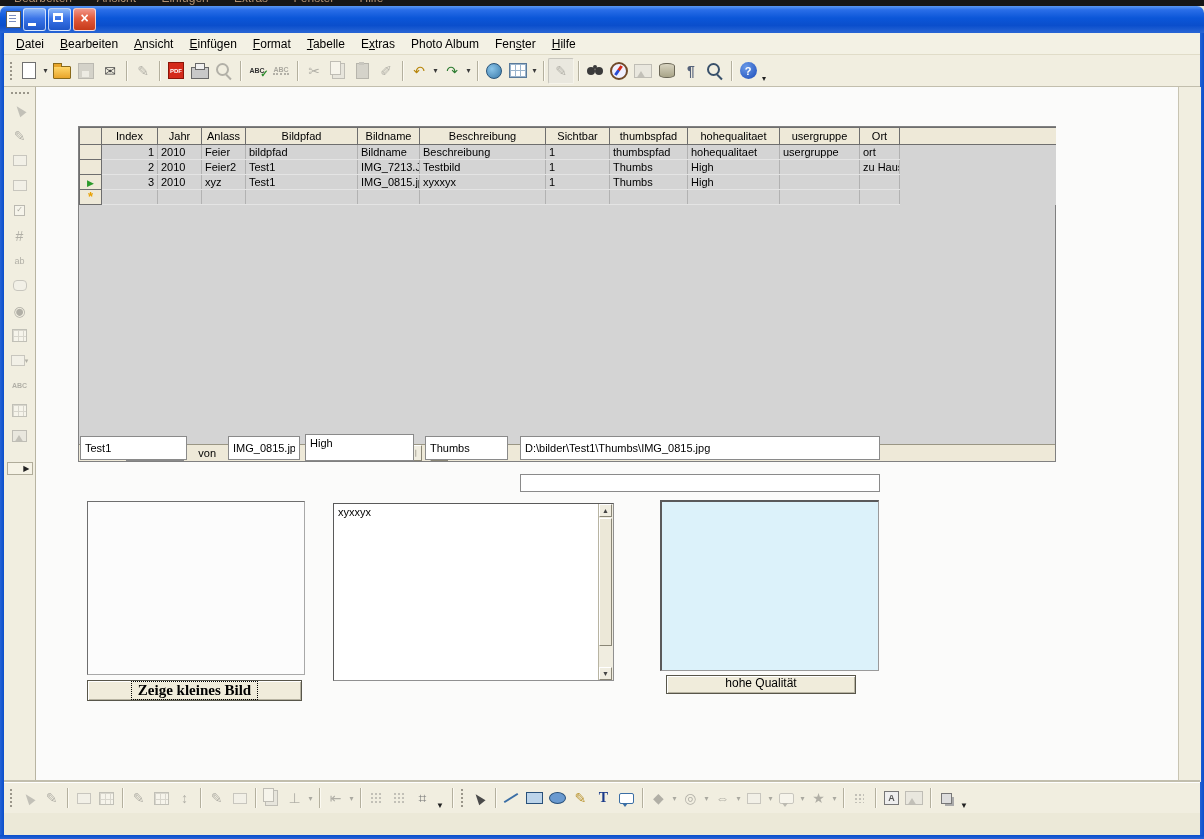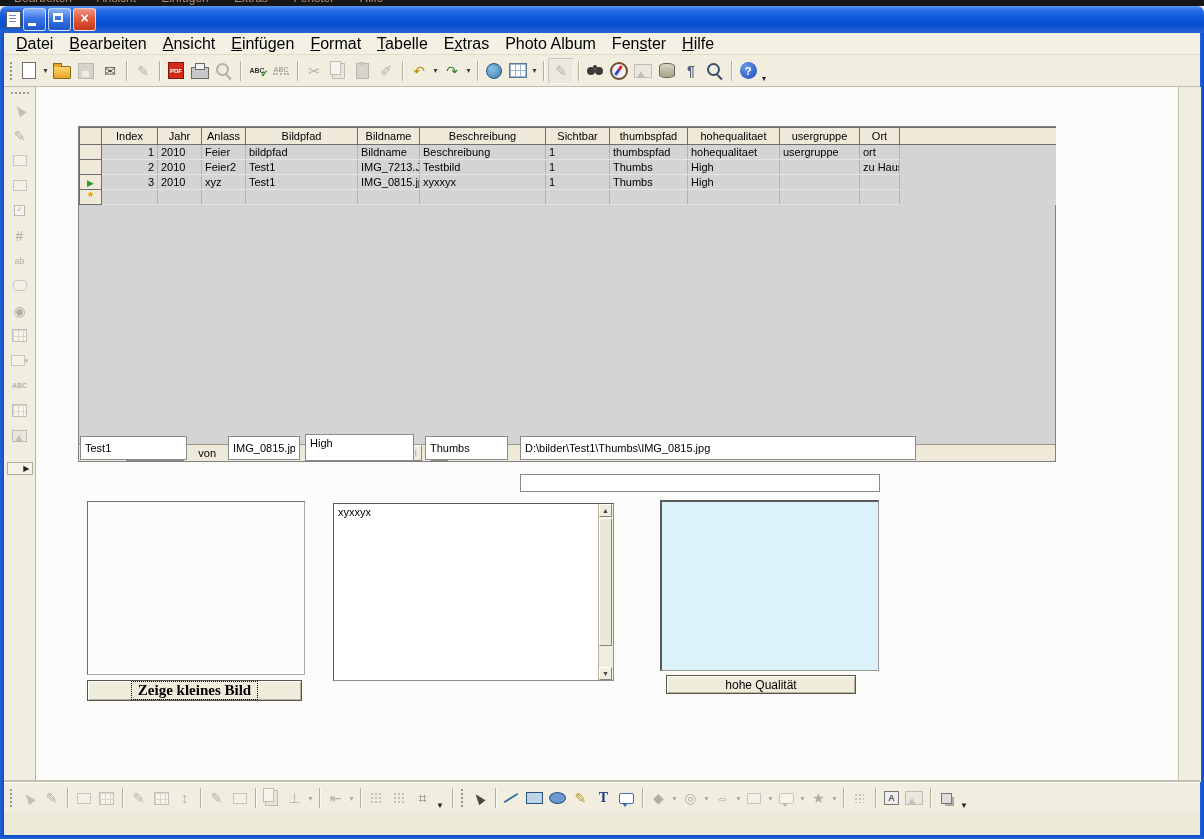--- a/index.html
+++ b/index.html
@@ -21,21 +21,21 @@
   .winbtn.close{background:linear-gradient(180deg,#f1978a,#e25a3c 45%,#c63a1a);color:#fff;font-weight:bold;font-size:14px;text-align:center;line-height:19px;}
   .winbtn.min:before{content:"";position:absolute;left:4px;bottom:4px;width:8px;height:3px;background:#fff;}
   .winbtn.max:before{content:"";position:absolute;left:4px;top:4px;width:10px;height:9px;border:2px solid #fff;border-top-width:3px;box-sizing:border-box;}
 
   .bord{position:absolute;background:linear-gradient(90deg,#2563d4,#0a4ecc);}
   #bordL{left:0;top:33px;width:4px;height:802px;}
   #bordR{left:1200px;top:33px;width:4px;height:802px;}
   #bordB{left:0;top:835px;width:1204px;height:4px;background:linear-gradient(180deg,#0a4ecc,#2563d4);}
 
   #menubar{position:absolute;left:4px;top:33px;width:1196px;height:22px;background:#f3f1e4;border-bottom:1px solid #e0dcc8;display:flex;align-items:center;padding-left:4px;box-sizing:border-box;}
-  .menu-item{padding:3px 8px;font-size:16px;cursor:default;}
+  .menu-item{padding:3px 8px;font-size:12px;cursor:default;}
   .menu-item u{text-decoration:underline;}
 
   #maintb{position:absolute;left:4px;top:55px;width:1196px;height:32px;background:#f1eee0;border-bottom:1px solid #c2bead;display:flex;align-items:center;padding-left:2px;box-sizing:border-box;}
   .gripv{width:5px;height:20px;margin:0 3px;background-image:radial-gradient(#9a968a 1px,transparent 1.2px);background-size:4px 4px;}
   .griph{width:20px;height:5px;margin:4px auto 2px;background-image:radial-gradient(#9a968a 1px,transparent 1.2px);background-size:4px 4px;}
   .sep{width:1px;height:20px;background:#b4b09e;box-shadow:1px 0 0 #fcfaf2;margin:0 4px;flex:none;}
   .tbi{width:24px;height:24px;display:flex;align-items:center;justify-content:center;position:relative;flex:none;font-size:14px;color:#4a4a4a;}
   .dis{opacity:.38;filter:grayscale(1);}
   .caretd{font-size:8px;color:#3a3a3a;width:9px;text-align:center;flex:none;}
   .pressed{background:#e4e0ca;border:1px solid;border-color:#8a8676 #fff #fff #8a8676;border-radius:2px;}
@@ -111,21 +111,21 @@
   .fbox{position:absolute;border:1px solid #8a8a8a;background:#fff;font-size:11px;padding:2px 4px;box-sizing:border-box;}
 
   #imgbox1{position:absolute;left:51px;top:414px;width:216px;height:172px;background:#fcfcfc;border:1px solid;border-color:#6e6e6e #a8a8a8 #a8a8a8 #6e6e6e;}
   #txtbox{position:absolute;left:297px;top:416px;width:281px;height:178px;background:#fff;border:1px solid;border-color:#5a5a5a #909090 #909090 #5a5a5a;box-sizing:border-box;}
   #txtbox .txt{position:absolute;left:4px;top:2px;font-size:11px;}
   .vsb{position:absolute;right:0;top:0;width:14px;height:100%;background:#f0ede0;border-left:1px solid #b8b4a2;}
   .sbarrow{position:absolute;left:0;width:13px;height:13px;background:#f0ede0;border:1px solid;border-color:#fff #8a8676 #8a8676 #fff;font-size:7px;color:#444;display:flex;align-items:center;justify-content:center;box-sizing:border-box;}
   .sbthumb{position:absolute;left:0;top:14px;width:13px;height:128px;background:#ece8d8;border:1px solid;border-color:#fff #8a8676 #8a8676 #fff;box-sizing:border-box;}
   #imgbox2{position:absolute;left:624px;top:413px;width:219px;height:171px;background:#dcf2fa;border:1px solid #9a9a9a;border-top:2px solid #5a5a5a;border-left:2px solid #5a5a5a;box-sizing:border-box;}
 
-  .pushbtn{position:absolute;background:#f0ecdb;border:1px solid #58564a;box-shadow:inset 1px 1px 0 #fff,inset -1px -1px 0 #b8b4a2;display:flex;align-items:center;justify-content:center;box-sizing:border-box;}
+  .pushbtn{position:absolute;background:#f0ecdb;border:1px solid #58564a;box-shadow:inset 1px 1px 0 #fff,inset -1px -1px 0 #b8b4a2;display:flex;align-items:flex-start;justify-content:center;box-sizing:border-box;}
   #btn1{left:51px;top:593px;width:215px;height:21px;font-family:"Liberation Serif",serif;font-weight:bold;font-size:15px;}
   #btn1 .focus{border:1px dotted #000;padding:0 6px;}
   #btn2{left:630px;top:588px;width:190px;height:19px;font-size:12px;}
 
   
   #bottb{position:absolute;left:4px;top:782px;width:1196px;height:31px;background:#f1eee0;border-top:1px solid #fff;box-shadow:0 -2px 0 #c2bead;display:flex;align-items:center;padding-left:2px;box-sizing:border-box;}
   #bottb .tbi{width:23px;height:23px;}
   .ovfv{font-size:8px;color:#222;align-self:flex-end;margin:0 4px 3px 2px;}
 
   
@@ -393,21 +393,21 @@
         <span class="navbtn">▶</span>
         <span class="navbtn off">▶❙</span>
         <span class="navbtn new">*</span>
       </div>
     </div>
 
     <input class="ffield" style="left: 44px; top: 349px; width: 107px; height: 24px;" value="Test1">
     <input class="ffield" style="left: 192px; top: 349px; width: 72px; height: 24px;" value="IMG_0815.jpg">
     <div class="fbox" style="left:269px;top:347px;width:109px;height:27px;">High</div>
     <input class="ffield" style="left: 389px; top: 349px; width: 83px; height: 24px;" value="Thumbs">
-    <input class="ffield" style="left: 484px; top: 349px; width: 396px; height: 24px;" value="D:\bilder\Test1\Thumbs\IMG_0815.jpg">
+    <input class="ffield" style="left: 484px; top: 349px; width: 360px; height: 24px;" value="D:\bilder\Test1\Thumbs\IMG_0815.jpg">
     <input class="ffield" style="left: 484px; top: 387px; width: 360px; height: 18px;" value="">
 
     <div id="imgbox1"></div>
     <div id="txtbox">
       <span class="txt">xyxxyx</span>
       <span class="vsb">
         <span class="sbarrow" style="top:0;">▲</span>
         <span class="sbthumb"></span>
         <span class="sbarrow" style="bottom:0;">▼</span>
       </span>

